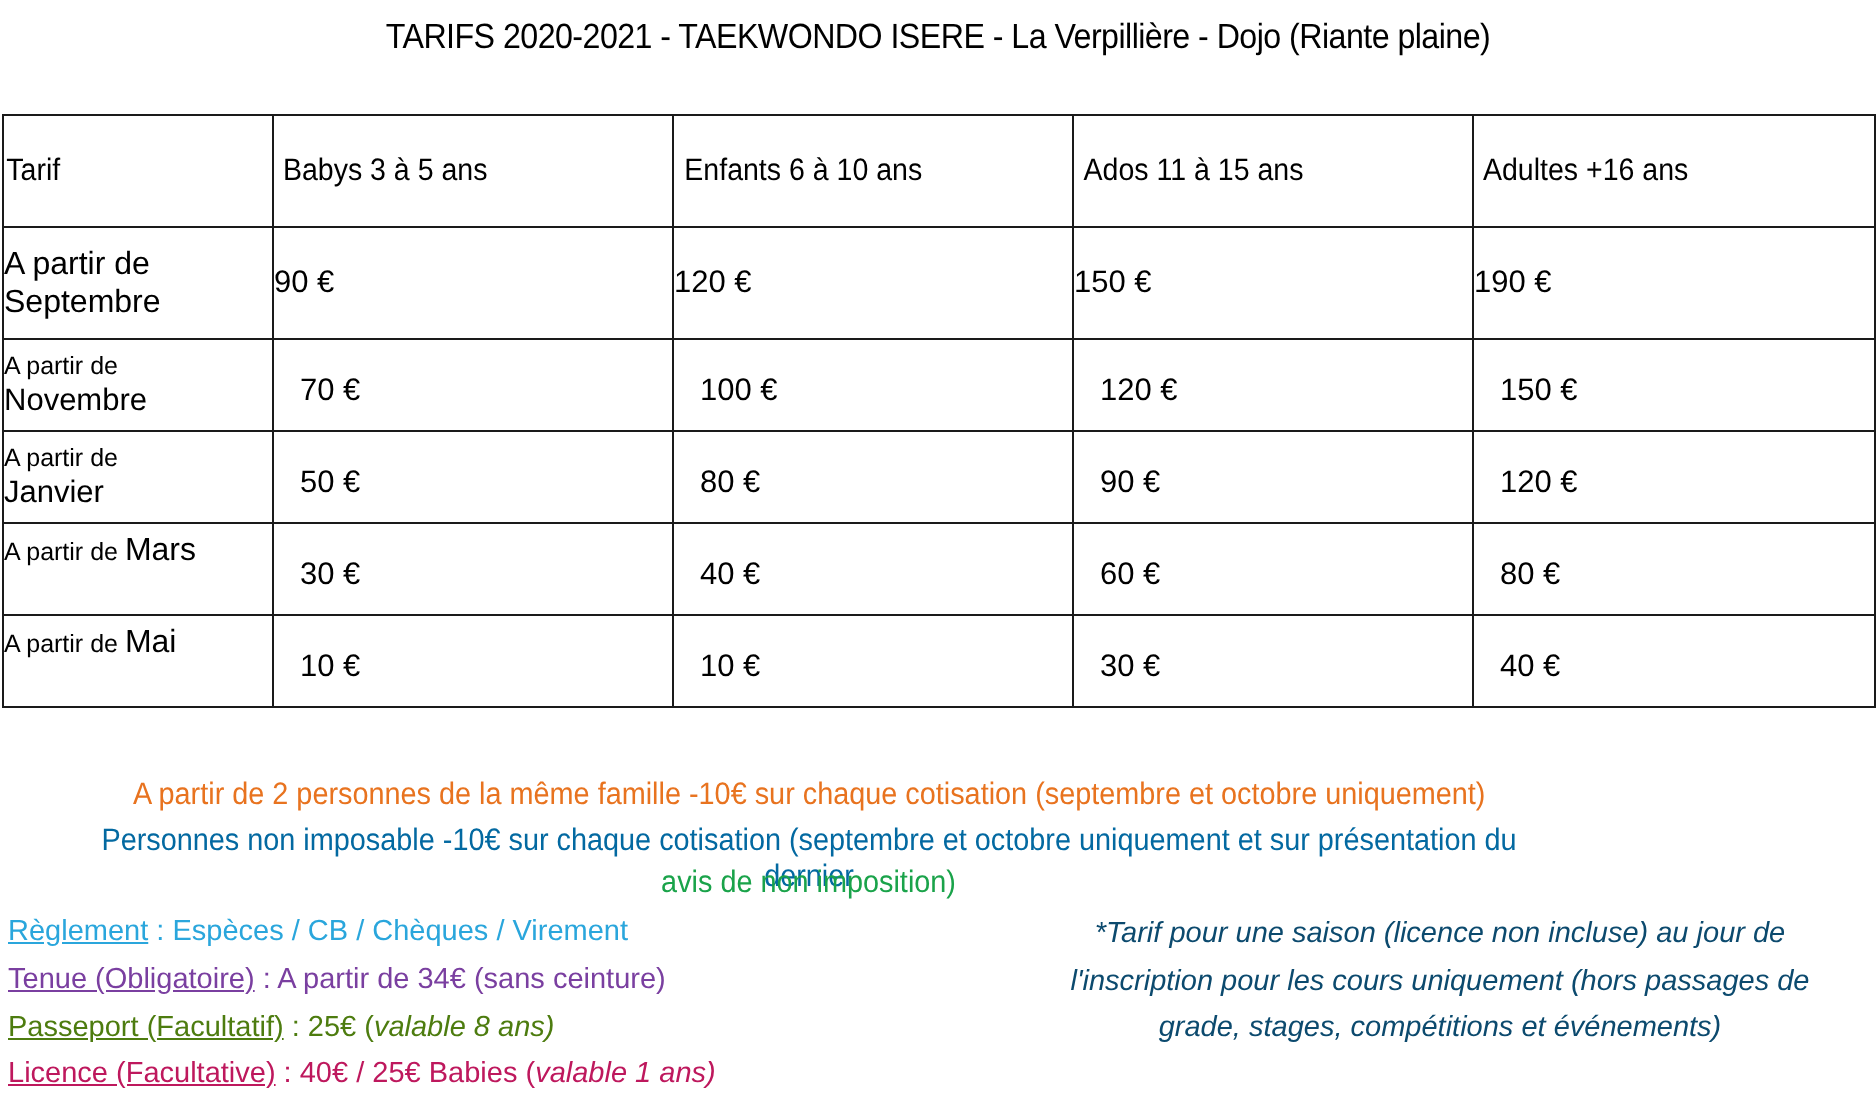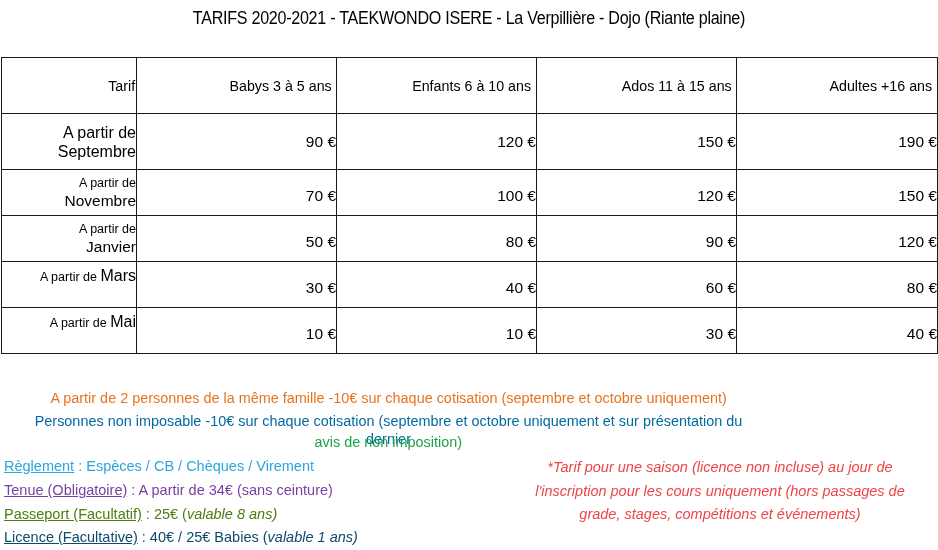--- a/index.html
+++ b/index.html
@@ -1,43 +1,43 @@
 <!DOCTYPE html>
 <html><head>
 <meta charset="utf-8">
 <style>
   html, body { margin:0; padding:0; background:#ffffff; }
   body { width:938px; height:550px; position:relative; overflow:hidden; font-family:"Liberation Sans", sans-serif; color:#000; }
   .title { position:absolute; left:0; top:8px; width:938px; text-align:center; font-size:17.5px; letter-spacing:-0.3px; transform:scaleX(0.92); transform-origin:center; }
   table.tarifs { position:absolute; left:1px; top:57px; width:936px; border-collapse:collapse; table-layout:fixed; }
-  table.tarifs td { border:1.5px solid #1a1a1a; text-align:right; vertical-align:middle; padding:0; font-size:15.5px; }
+  table.tarifs td { border:1.5px solid #1a1a1a; text-align:left; vertical-align:middle; padding:0; font-size:15.5px; }
   .hdr td { height:55px; font-size:16px; transform:none; }
   .hdr td span { display:inline-block; transform:scaleX(0.92); }
   .r-sept td { height:55px; }
   .r-deg td { height:29px; border-left:1.5px solid #1a1a1a; }
   .r-nov td, .r-jan td { height:45px; }
   .r-mars td, .r-mai td { height:45px; }
   .lbl-big { font-size:16px; line-height:19px; }
   .lbl-small-top { font-size:12.5px; line-height:15px; display:block; }
   .lbl-month { font-size:15.5px; line-height:19px; display:block; }
   .inline-lbl { position:relative; top:-9px; font-size:12.5px; }
   .inline-lbl b { font-weight:normal; font-size:16px; }
   .price { position:relative; top:3px;margin-left:13px; }
-  .note { position:absolute; left:0; width:777px; text-align:center; font-size:15.5px; }
+  .note { position:absolute; left:16px; width:777px; text-align:center; font-size:15.5px; }
   .note span { display:inline-block; transform:scaleX(0.93); }
   .note-orange { top:389px; color:#e8731f; }
   .note-green1 { top:412px; color:#0369a1; }
   .note-green2 { top:433px; color:#1aa34a; }
   .info { position:absolute; left:4px; font-size:14.5px; }
   .info u { text-decoration:underline;margin-top:18px; }
   .info-reglement { top:458px; color:#2aa6dc; }
   .info-tenue { top:482px; color:#7a3fa0; }
   .info-passeport { top:506px; color:#4d7c0f; }
-  .info-licence { top:529px; color:#0c4a6e; }
-  .disclaimer { position:absolute; left:535px; top:456px; width:370px; text-align:center; color:#ef4444; font-style:italic; font-size:14.5px; line-height:23.5px; }
+  .info-licence { top:529px; color:#be185d; }
+  .disclaimer { position:absolute; left:535px; top:456px; width:370px; text-align:center; color:#0c4a6e; font-style:italic; font-size:14.5px; line-height:23.5px; }
 </style>
 </head>
 <body>
 
 <div class="title">TARIFS 2020-2021 - TAEKWONDO ISERE - La Verpillière - Dojo (Riante plaine)</div>
 
 <table class="tarifs">
   <colgroup>
     <col style="width:135px">
       <col style="width:200px">

